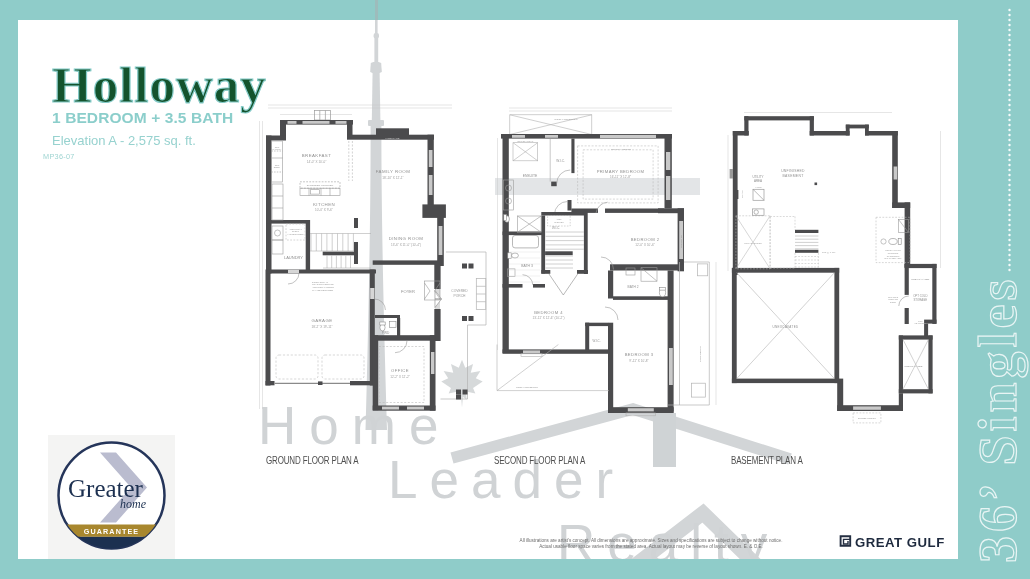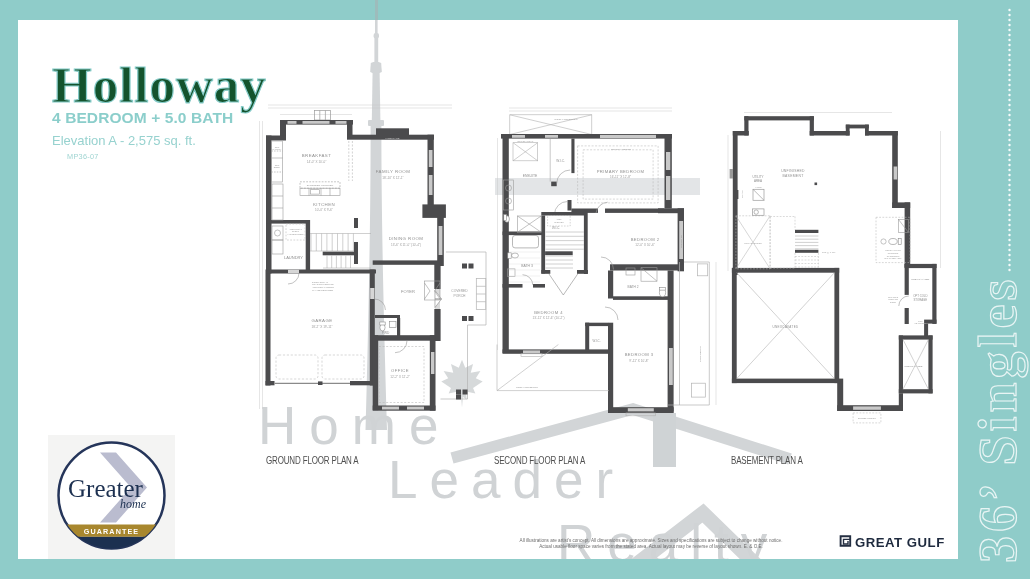--- a/index.html
+++ b/index.html
@@ -50,25 +50,25 @@
 <text x="258" y="444" font-size="53" letter-spacing="13" fill="#d0d3d5">Home</text>
 
 <text x="388" y="498" font-size="53" letter-spacing="12" fill="#d0d3d5">Leader</text>
 
 <text x="557" y="562" font-size="53" letter-spacing="12" fill="#d0d3d5">Realty</text>
 </svg>
 </div>
 
 <div class="abs" style="left:52px;top:64px;z-index:5;font-family:'Liberation Serif',serif;font-weight:bold;font-size:51px;letter-spacing:1px;color:#14532d;line-height:43px;-webkit-text-stroke:1.2px #85cbc8;">Holloway</div>
 
-<div class="abs" style="left:52px;top:109px;z-index:5;font-weight:bold;font-size:15.5px;letter-spacing:0.1px;color:#8bcecb;">4 BEDROOM + 5.0 BATH</div>
+<div class="abs" style="left:52px;top:109px;z-index:5;font-weight:bold;font-size:15.5px;letter-spacing:0.1px;color:#8bcecb;">1 BEDROOM + 3.5 BATH</div>
 
 <div class="abs" style="left:52px;top:132.5px;z-index:5;font-size:13px;color:#97d2cf;">Elevation A - 2,575 sq. ft.</div>
 
-<div class="abs" style="left:67px;top:152px;z-index:5;font-size:7.3px;color:#a0d5d2;letter-spacing:0.3px;">MP36-07</div>
+<div class="abs" style="left:43px;top:152px;z-index:5;font-size:7.3px;color:#a0d5d2;letter-spacing:0.3px;">MP36-07</div>
 
 <svg class="abs" style="left:255px;top:100px;z-index:2;" width="240" height="340" viewBox="255 100 240 340">
 <g>
 <g stroke="#c8c8c8" stroke-width="0.45">
 <line x1="259.5" y1="121" x2="259.5" y2="409"></line>
         <line x1="262.5" y1="121" x2="262.5" y2="409"></line>
 <line x1="268" y1="105" x2="452" y2="105"></line>
         <line x1="268" y1="108" x2="452" y2="108"></line>
 <line x1="280" y1="114.5" x2="352" y2="114.5"></line>
 </g>

